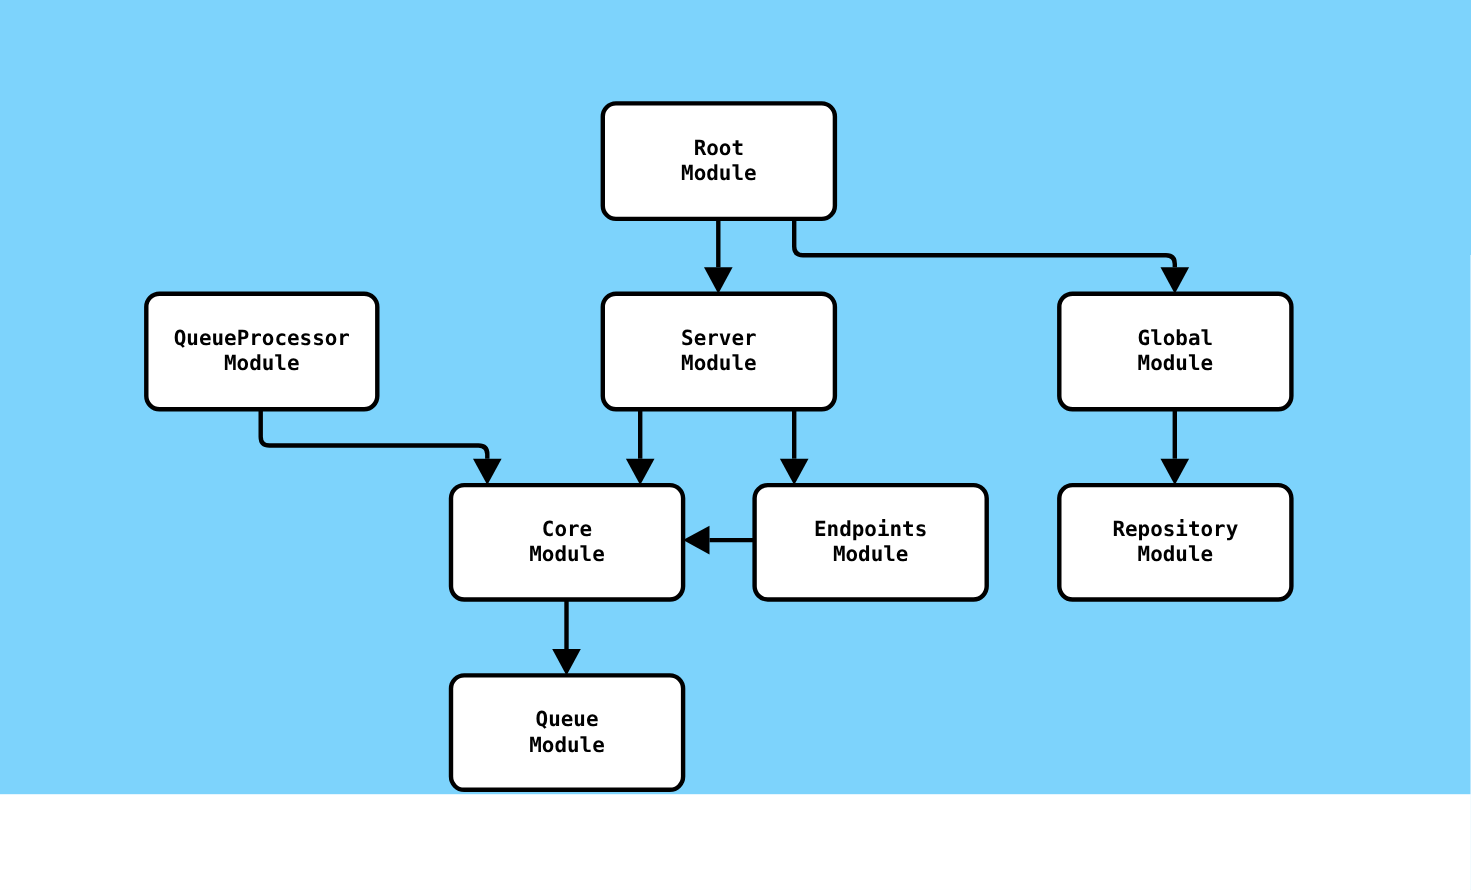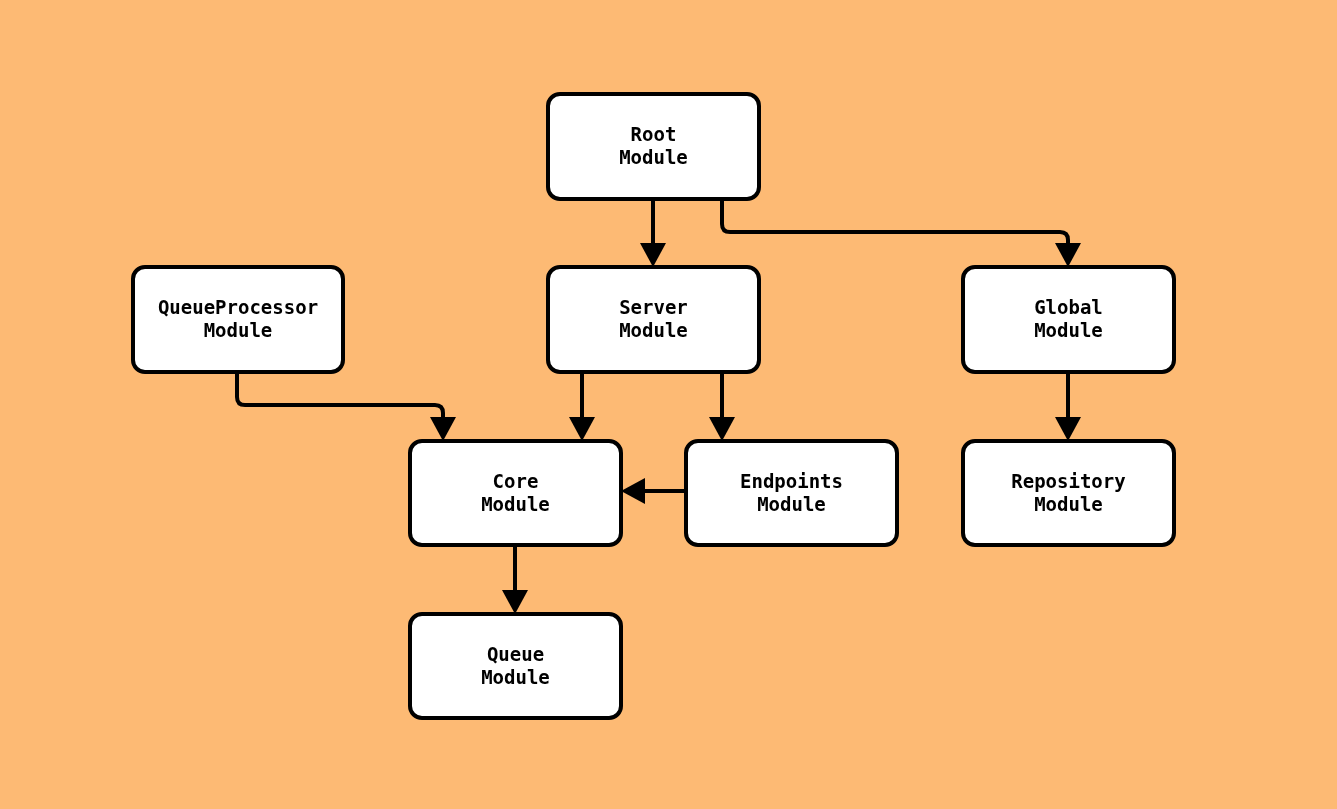--- a/index.html
+++ b/index.html
@@ -10,22 +10,22 @@
   }
   body {
     width: 1337px;
     height: 809px;
     overflow: hidden;
     font-family: "DejaVu Sans Mono", "Liberation Mono", monospace;
   }
   #diagram-root {
     position: relative;
     width: 1337px;
-    height: 809px;
-    background: #fdba74;
+    height: 722px;
+    background: #7dd3fc;
   }
   svg#diagram-canvas {
     display: block;
     width: 1337px;
     height: 809px;
   }
   .node-box {
     fill: #ffffff;
     stroke: #000000;
     stroke-width: 4;

